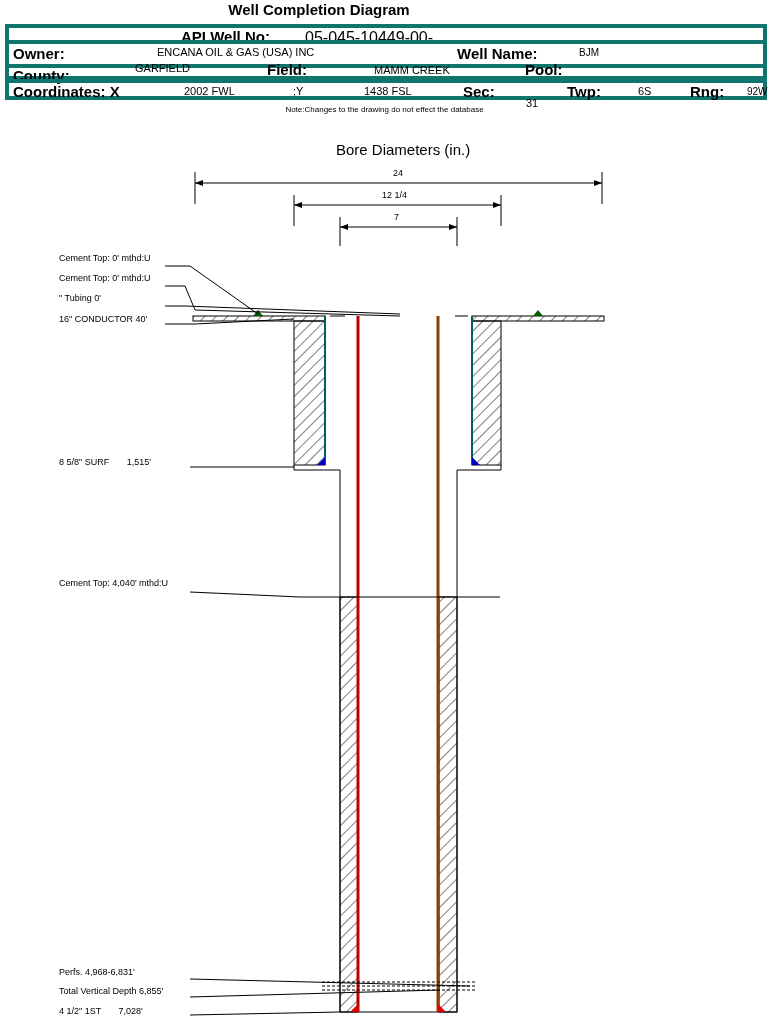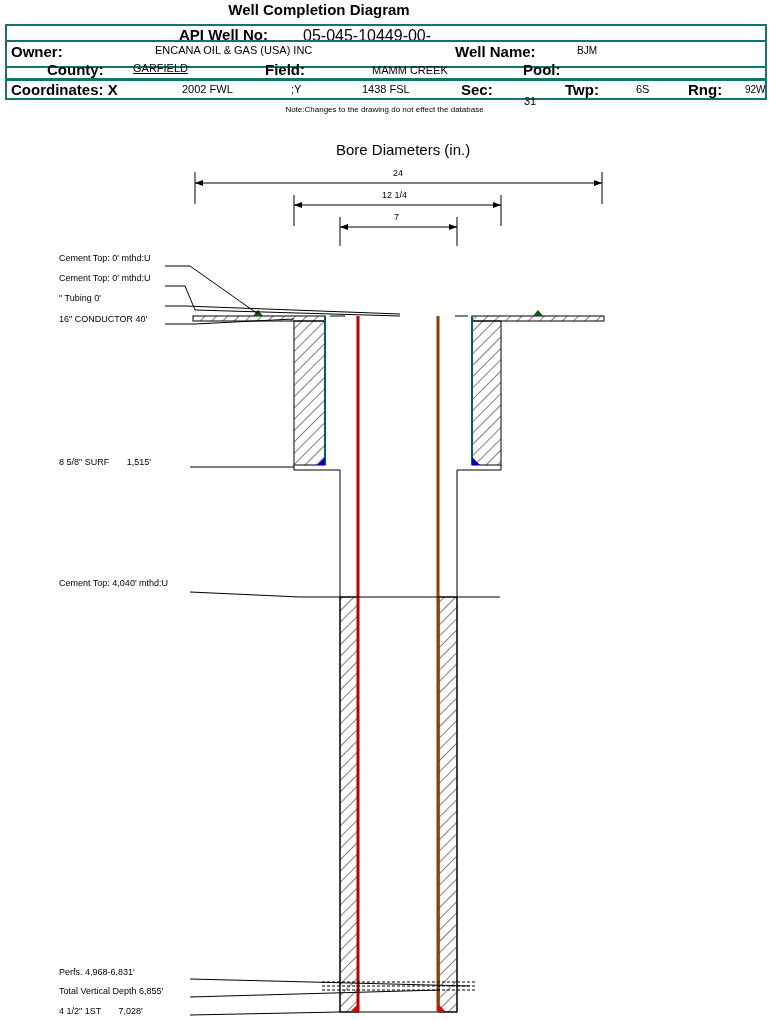--- a/index.html
+++ b/index.html
@@ -1,19 +1,19 @@
 <!DOCTYPE html>
 <html><head>
 <meta charset="utf-8">
 <style>
   html, body { margin:0; padding:0; background:#fff; }
   body { width:769px; height:1020px; position:relative; overflow:hidden; font-family:"Liberation Sans", sans-serif; color:#000; }
   .abs { position:absolute; white-space:nowrap; }
   #title { left:0; width:638px; top:1px; text-align:center; font-weight:bold; font-size:15px; }
-  .hdr { position:absolute; left:5px; width:762px; border:2px solid #0f766e; box-sizing:border-box; }
+  .hdr { position:absolute; left:5px; width:762px; border:4px solid #0f766e; box-sizing:border-box; }
   .lbl { font-weight:bold; font-size:15px; }
   .val { font-size:11px; }
   .note { font-size:8px; }
   .small { font-size:9px; }
   svg { position:absolute; left:0; top:0; }
 </style>
 </head>
 <body>
 
 <div id="title" class="abs">Well Completion Diagram</div>
@@ -22,22 +22,22 @@
   <span class="abs lbl" style="left:172px;top:0px;">API Well No:</span>
   <span class="abs" style="left:296px;top:1px;font-size:16px;">05-045-10449-00-</span>
 </div>
 <div class="hdr" style="top:40px;height:28px;">
   <span class="abs lbl" style="left:4px;top:1px;">Owner:</span>
   <span class="abs val" style="left:148px;top:2px;">ENCANA OIL &amp; GAS (USA) INC</span>
   <span class="abs lbl" style="left:448px;top:1px;">Well Name:</span>
   <span class="abs val" style="left:570px;top:3px;font-size:10px;">BJM</span>
 </div>
 <div class="hdr" style="top:60px;height:20px;border-top:none;">
-  <span class="abs lbl" style="left:4px;top:1px;margin-left:36px;">County:</span>
-  <span class="abs val" style="left:126px;top:2px;text-decoration:underline;">GARFIELD</span>
+  <span class="abs lbl" style="left:4px;top:7px;">County:</span>
+  <span class="abs val" style="left:126px;top:2px;">GARFIELD</span>
   <span class="abs lbl" style="left:258px;top:1px;">Field:</span>
   <span class="abs val" style="left:365px;top:4px;">MAMM CREEK</span>
   <span class="abs lbl" style="left:516px;top:1px;">Pool:</span>
   <span class="abs val" style="left:580px;top:2px;"></span>
 </div>
 <div class="hdr" style="top:79px;height:21px;">
   <span class="abs lbl" style="left:4px;top:0px;">Coordinates: X</span>
   <span class="abs val" style="left:175px;top:2px;">2002 FWL</span>
   <span class="abs val" style="left:284px;top:2px;">;Y</span>
   <span class="abs val" style="left:355px;top:2px;text-align:right;">1438 FSL</span>

